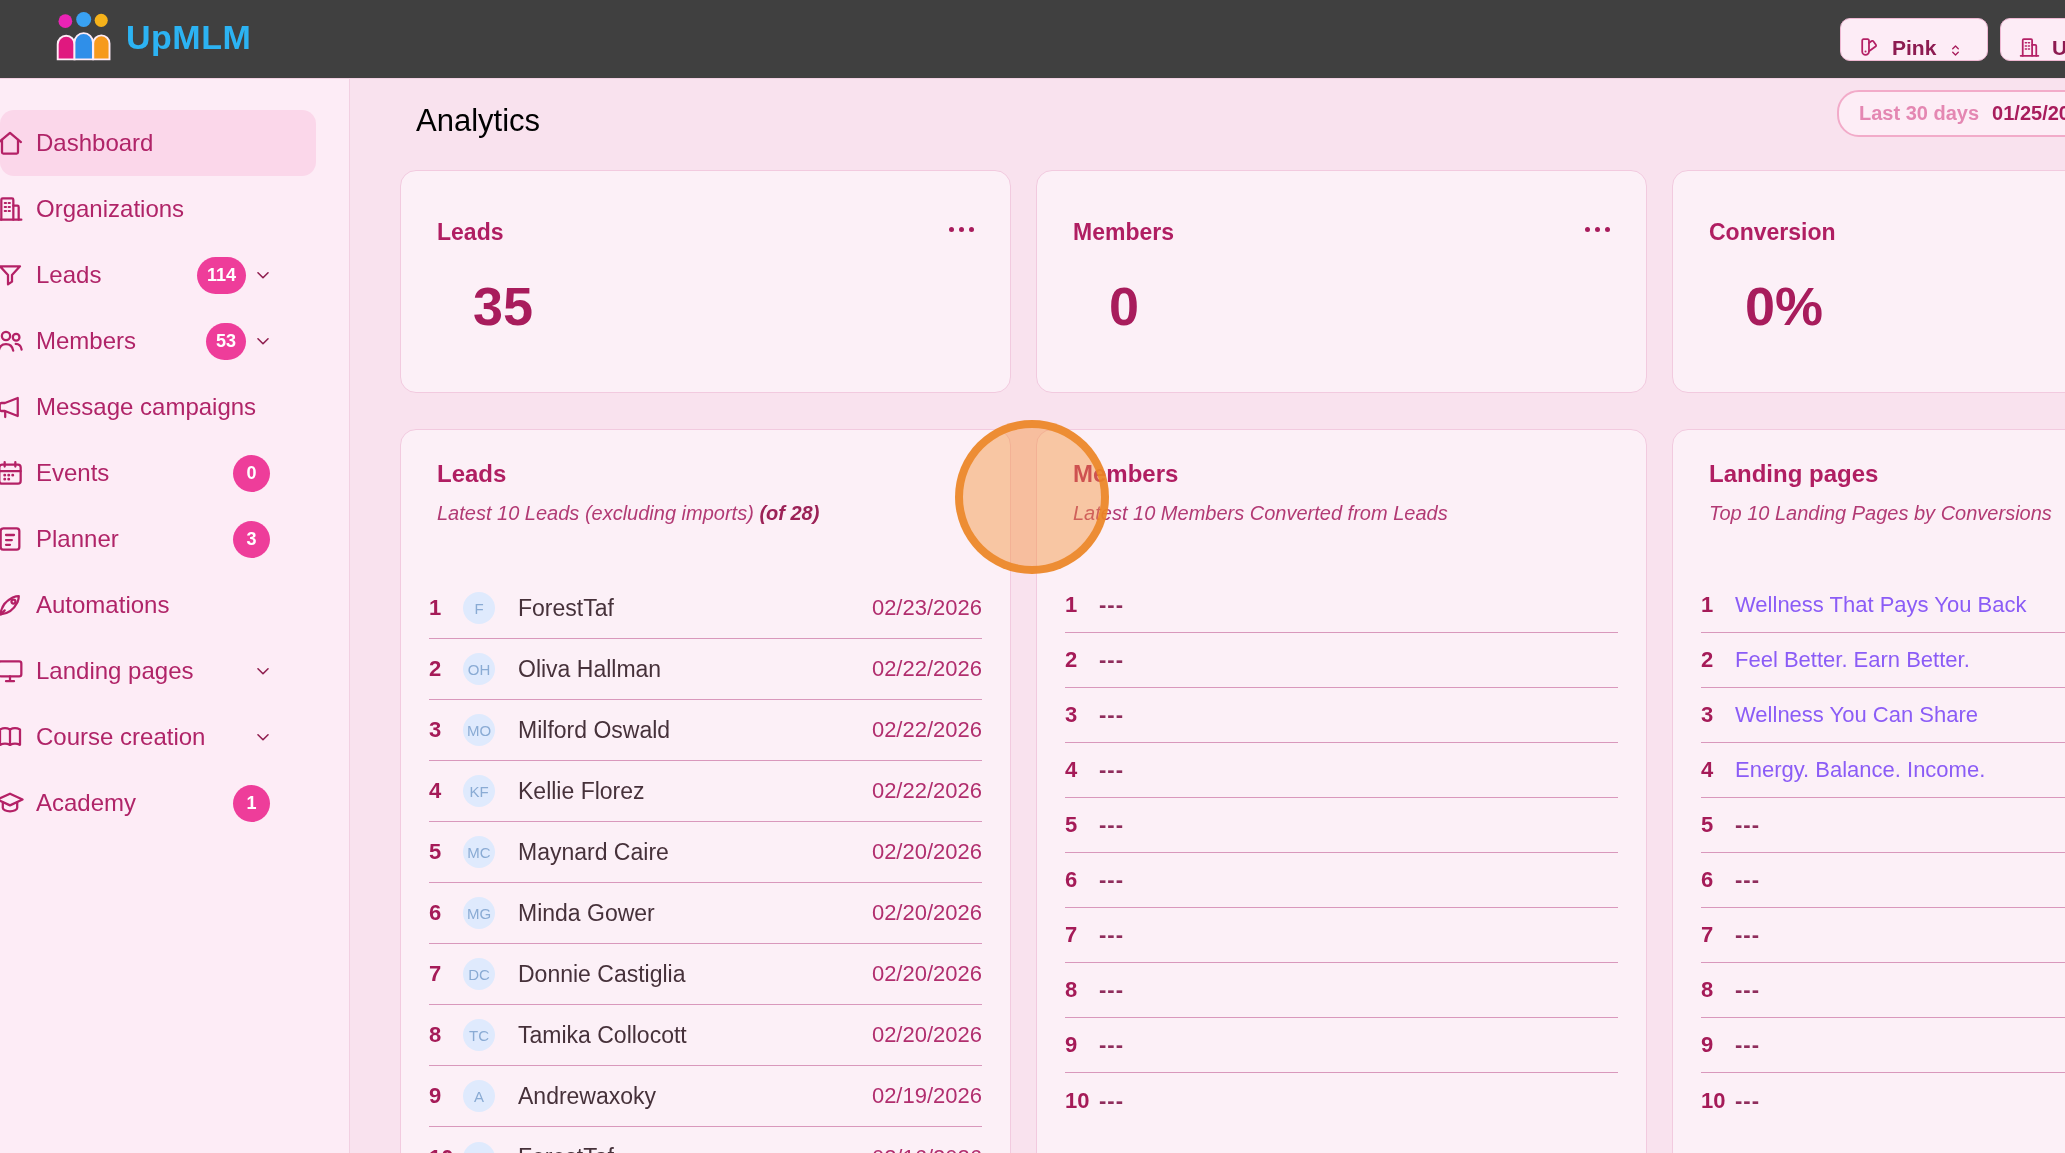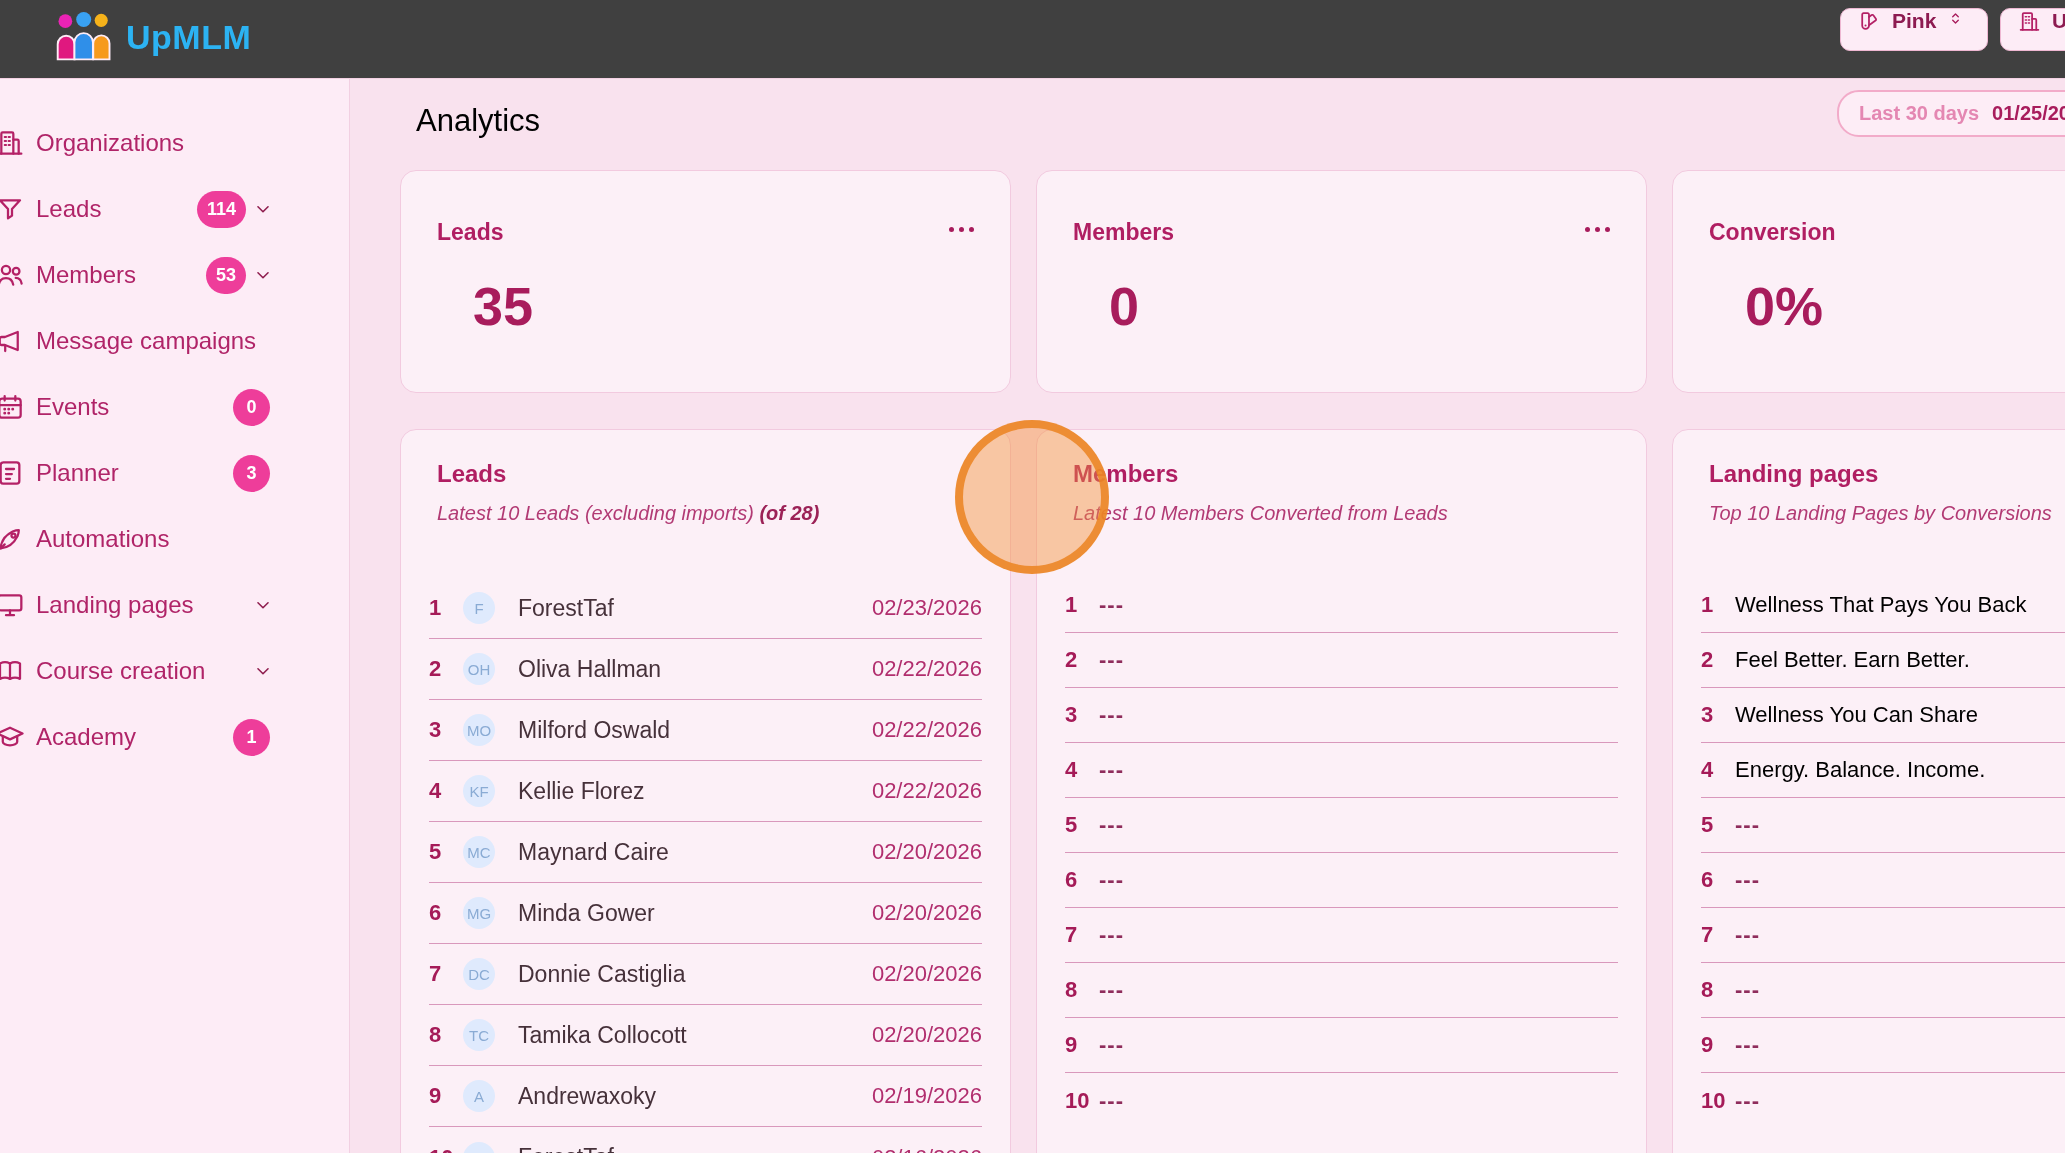--- a/index.html
+++ b/index.html
@@ -6,21 +6,21 @@
   body{
     width:2065px;height:1153px;position:relative;overflow:hidden;
     background:#f9e2ee;
     font-family:"Liberation Sans",sans-serif;
     -webkit-font-smoothing:antialiased;
   }
   
   .topbar{position:absolute;left:0;top:0;width:2065px;height:78px;background:#404040;border-bottom:1px solid #f2d0e2;z-index:6;}
   .logo{position:absolute;left:52px;top:10px;display:flex;align-items:center;gap:10px;cursor:pointer;}
   .logo-text{font-size:34px;font-weight:700;color:#2cb3f3;letter-spacing:.5px;}
-  .tb-btn{position:absolute;top:8px;height:43px;display:flex;align-items:flex-start;gap:10px;
+  .tb-btn{position:absolute;top:18px;height:43px;display:flex;align-items:flex-end;gap:10px;
     background:#fdecf6;border:1.6px solid #eeb7d2;border-radius:10px;padding:0 16px;cursor:pointer;
     font-family:"Liberation Sans",sans-serif;}
   .tb-btn .tb-icon svg{width:25px;height:25px;color:#b42166;display:block;}
   .tb-btn .tb-label{font-size:21px;font-weight:700;color:#8d1b51;}
   .tb-btn .tb-updown svg{width:19px;height:19px;color:#a81c5c;display:block;}
   .tb-theme{left:1840px;width:148px;box-sizing:border-box;}
   .tb-org{left:2000px;width:200px;box-sizing:border-box;}
   
   .sidebar{position:absolute;left:0;top:79px;width:350px;bottom:0;background:#fdecf6;border-right:1px solid #f2d0e2;z-index:5;box-sizing:border-box;}
   .nav{display:block;padding-top:31px;}
@@ -56,21 +56,21 @@
   .rows{position:absolute;left:28px;right:28px;top:148px;}
   .row{display:flex;align-items:center;box-sizing:border-box;}
   .row.bordered{border-bottom:1px solid #d998bc;}
   .row:last-child{border-bottom:none;}
   .row-rank{width:34px;font-size:22px;font-weight:700;color:#a51b58;flex:0 0 auto;}
   .avatar{width:32px;height:32px;border-radius:50%;background:#dfeafd;color:#8aabd4;font-size:15px;
     display:flex;align-items:center;justify-content:center;flex:0 0 auto;}
   .row-name{margin-left:23px;font-size:23px;color:#46313a;}
   .row-date{margin-left:auto;font-size:22px;color:#b12e6e;}
   .row-dash{font-size:22px;font-weight:600;color:#8f2c5c;letter-spacing:1px;}
-  .row-lp{font-size:22px;color:#000000;}
+  .row-lp{font-size:22px;color:#8b5cf6;}
   .leads-rows .row{height:61px;}
   .small-rows .row{height:55px;}
   
   .click-indicator{position:absolute;left:955px;top:420px;width:154px;height:154px;border-radius:50%;
     background:rgba(243,146,60,0.45);border:8px solid rgba(236,133,36,0.88);box-sizing:border-box;z-index:50;pointer-events:none;}
 </style>
 </head>
 <body>
 
 <div class="topbar">
@@ -111,20 +111,31 @@
           <path d="M3.5 20h17"></path>
           <path d="M8 7.5h1.1M10.9 7.5H12M8 10.5h1.1M10.9 10.5H12M8 13.5h1.1M10.9 13.5H12" stroke-width="1.4"></path>
         </svg>
       </span>
     <span class="tb-label">U</span>
   </button>
 </div>
 
 <div class="sidebar">
   <nav class="nav">
+      <div class="nav-item active">
+        <span class="nav-icon">
+          <svg viewBox="0 0 24 24" fill="none" stroke="currentColor" stroke-width="1.7" stroke-linecap="round" stroke-linejoin="round">
+            <path d="M3.8 11.3 12 4.4l8.2 6.9"></path>
+            <path d="M6 9.7V19a1 1 0 0 0 1 1h10a1 1 0 0 0 1-1V9.7"></path>
+          </svg>
+        </span>
+        <span class="nav-label">Dashboard</span>
+        <span class="nav-spacer"></span>
+        <span class="nav-right-pad"></span>
+      </div>
       <div class="nav-item">
         <span class="nav-icon">
           <svg viewBox="0 0 24 24" fill="none" stroke="currentColor" stroke-width="1.7" stroke-linecap="round" stroke-linejoin="round">
             <path d="M5.5 20V5a1 1 0 0 1 1-1h7a1 1 0 0 1 1 1v15"></path>
             <path d="M14.5 9.5h3a1 1 0 0 1 1 1V20"></path>
             <path d="M3.5 20h17"></path>
             <path d="M8 7.5h1.1M10.9 7.5H12M8 10.5h1.1M10.9 10.5H12M8 13.5h1.1M10.9 13.5H12" stroke-width="1.4"></path>
           </svg>
         </span>
         <span class="nav-label">Organizations</span>

